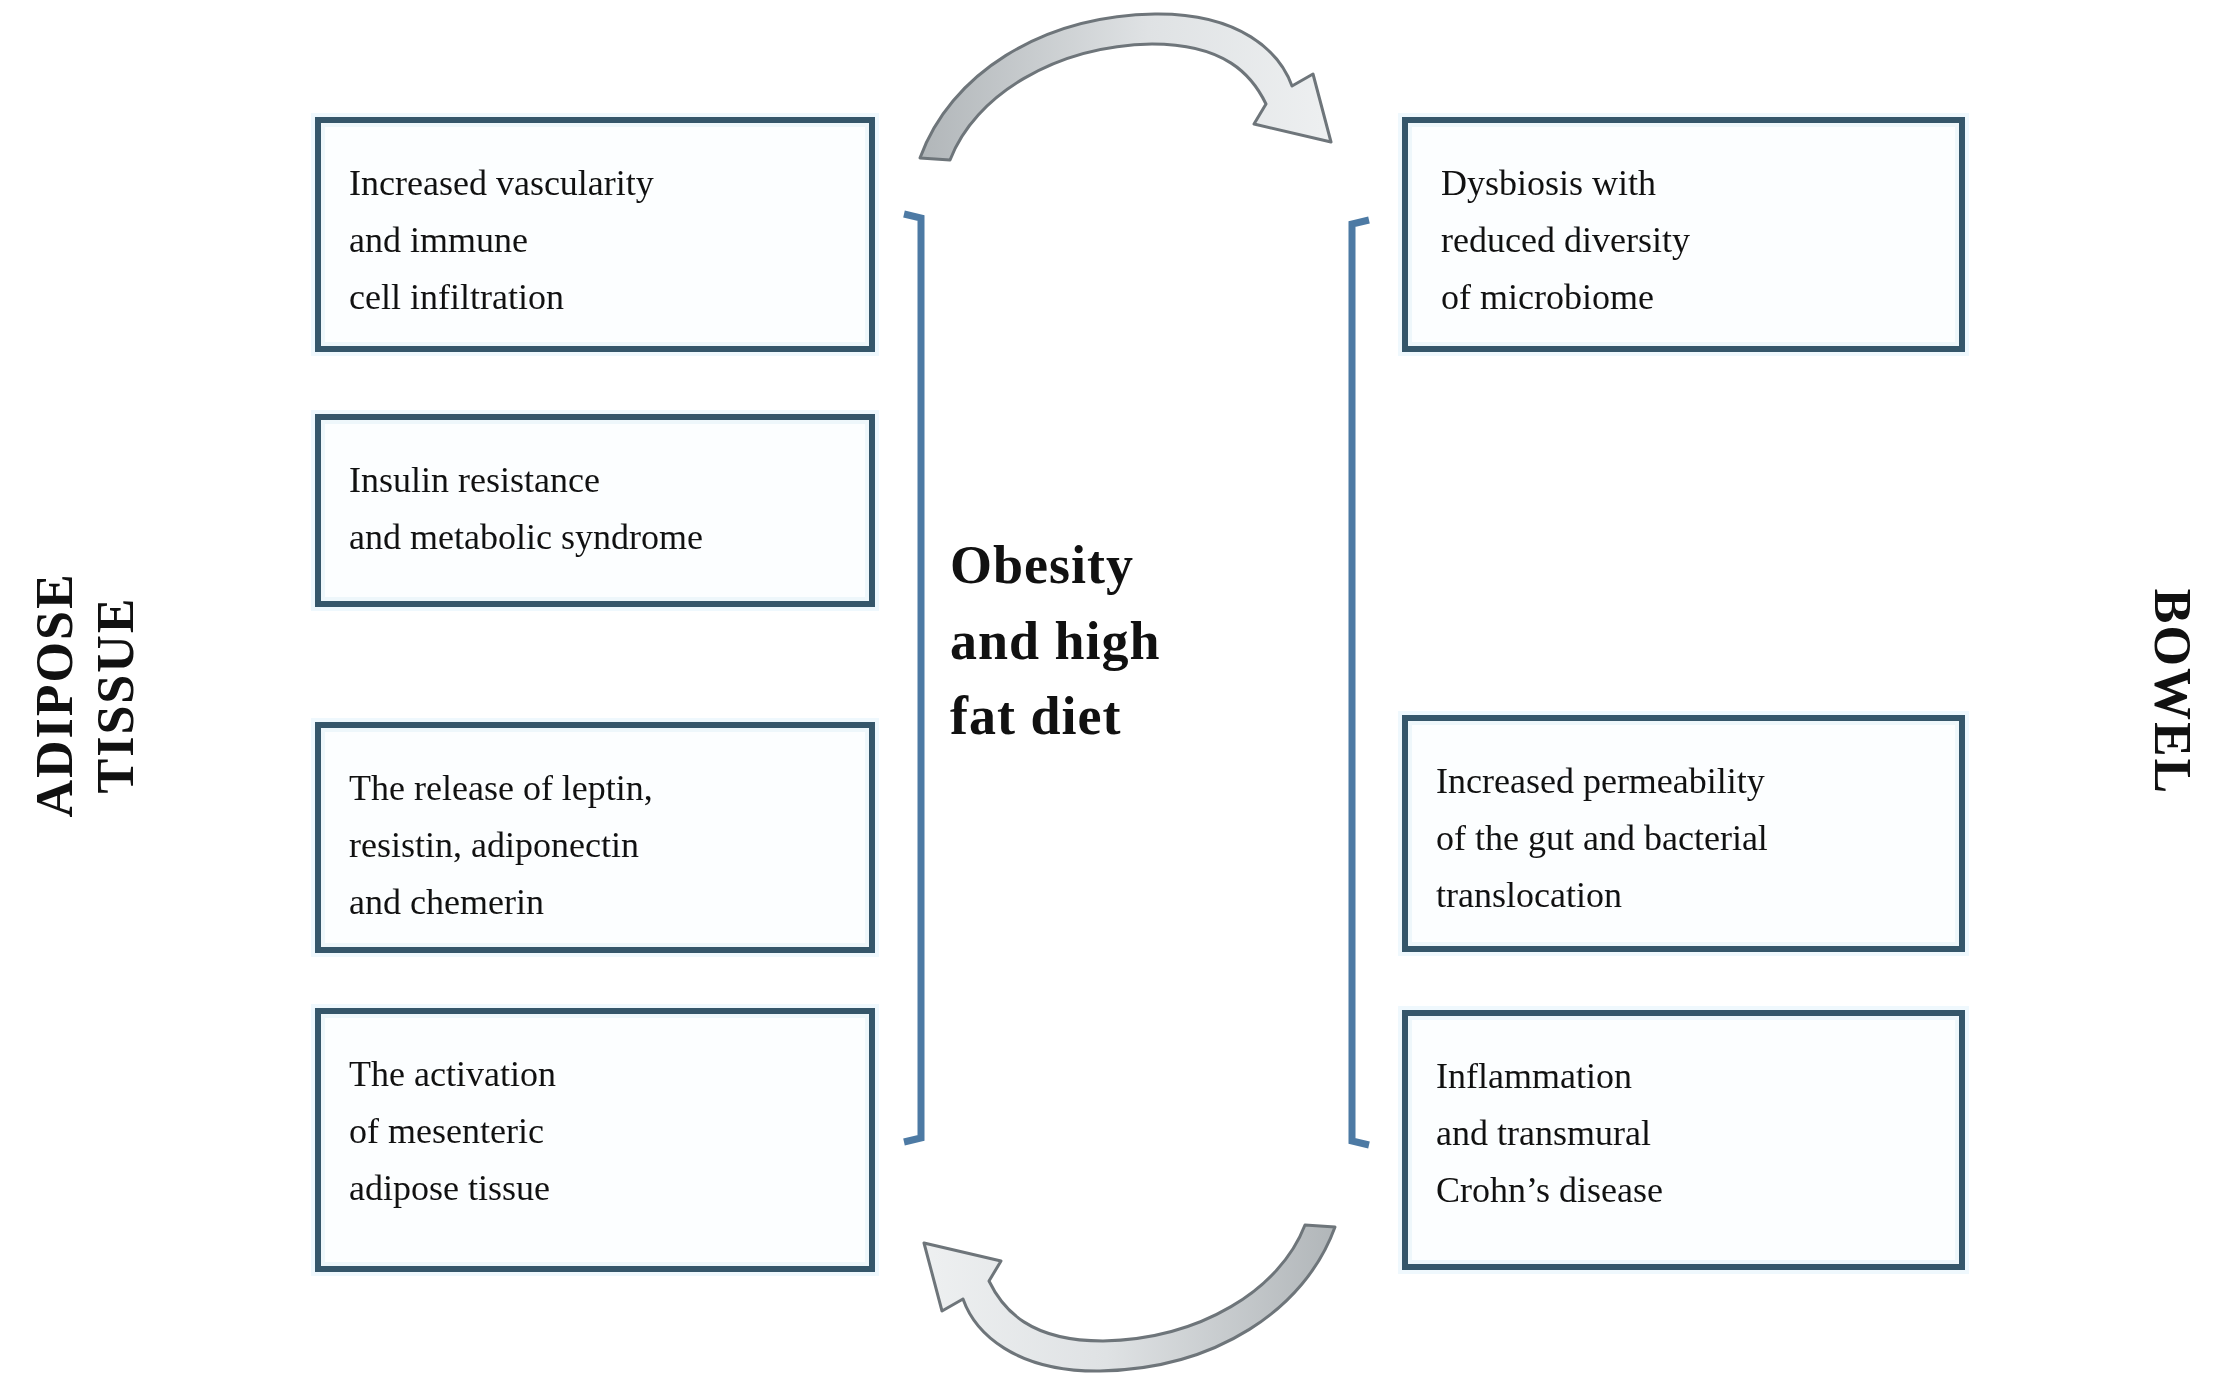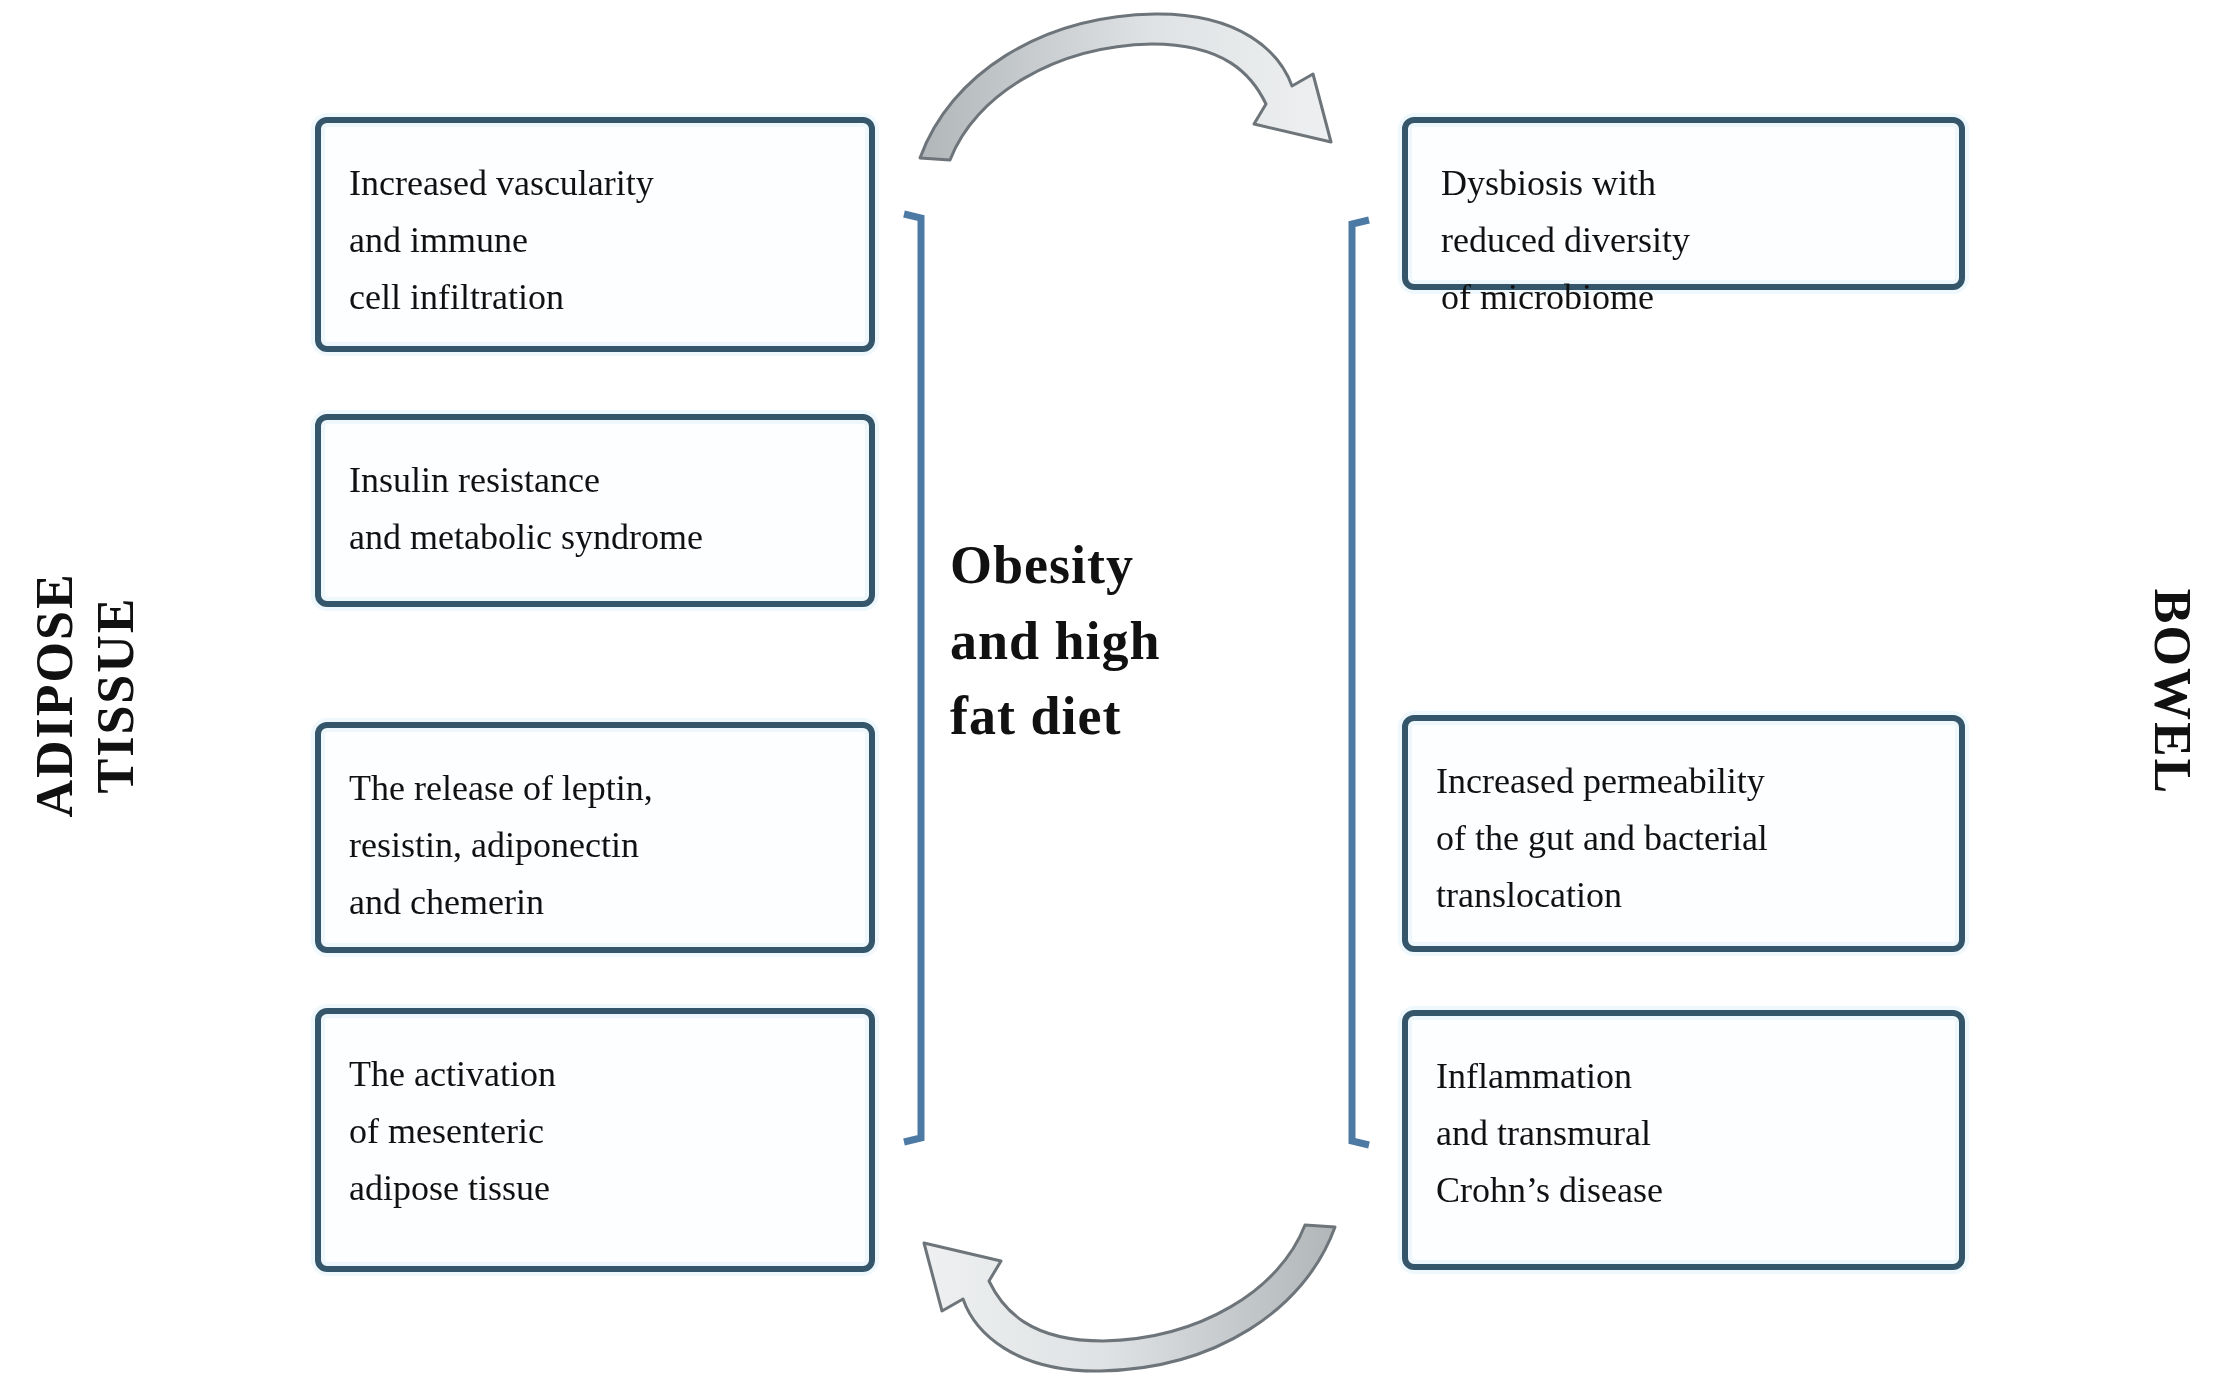--- a/index.html
+++ b/index.html
@@ -10,21 +10,21 @@
     font-family:"Liberation Serif","DejaVu Serif",serif;
     color:#111;
     overflow:hidden;
   }
   .box {
     position:absolute;
     box-sizing:border-box;
     border:6px solid var(--box-border,#35566a);
     background:#fcfeff;
     box-shadow: inset 0 0 0 4px #eef7fb, 0 0 0 4px rgba(220,240,250,.45);
-    border-radius:12px;
+    border-radius:0;
     padding:32px 18px 0 28px;
     font-size:36px;
     line-height:1.58;
     white-space:pre-line;
   }
   .col-left  { left:315px;  width:560px; }
   .col-right { left:1402px; width:563px; }
   .center-label {
     position:absolute;
     left:950px; top:528px; width:375px;
@@ -64,21 +64,21 @@
 cell infiltration</div>
   <div class="box col-left" style="top:414px;height:193px;">Insulin resistance
 and metabolic syndrome</div>
   <div class="box col-left" style="top:722px;height:231px;">The release of leptin,
 resistin, adiponectin
 and chemerin</div>
   <div class="box col-left" style="top:1008px;height:264px;">The activation
 of mesenteric
 adipose tissue</div>
 
-  <div class="box col-right" style="top:117px;height:173px;padding-left:33px;">Dysbiosis with
+  <div class="box col-right" style="top:117px;height:235px;padding-left:33px;">Dysbiosis with
 reduced diversity
 of microbiome</div>
   <div class="box col-right" style="top:715px;height:237px;">Increased permeability
 of the gut and bacterial
 translocation</div>
   <div class="box col-right" style="top:1010px;height:260px;">Inflammation
 and transmural
 Crohn’s disease</div>
 
   <svg class="overlay" viewBox="0 0 2237 1379">

